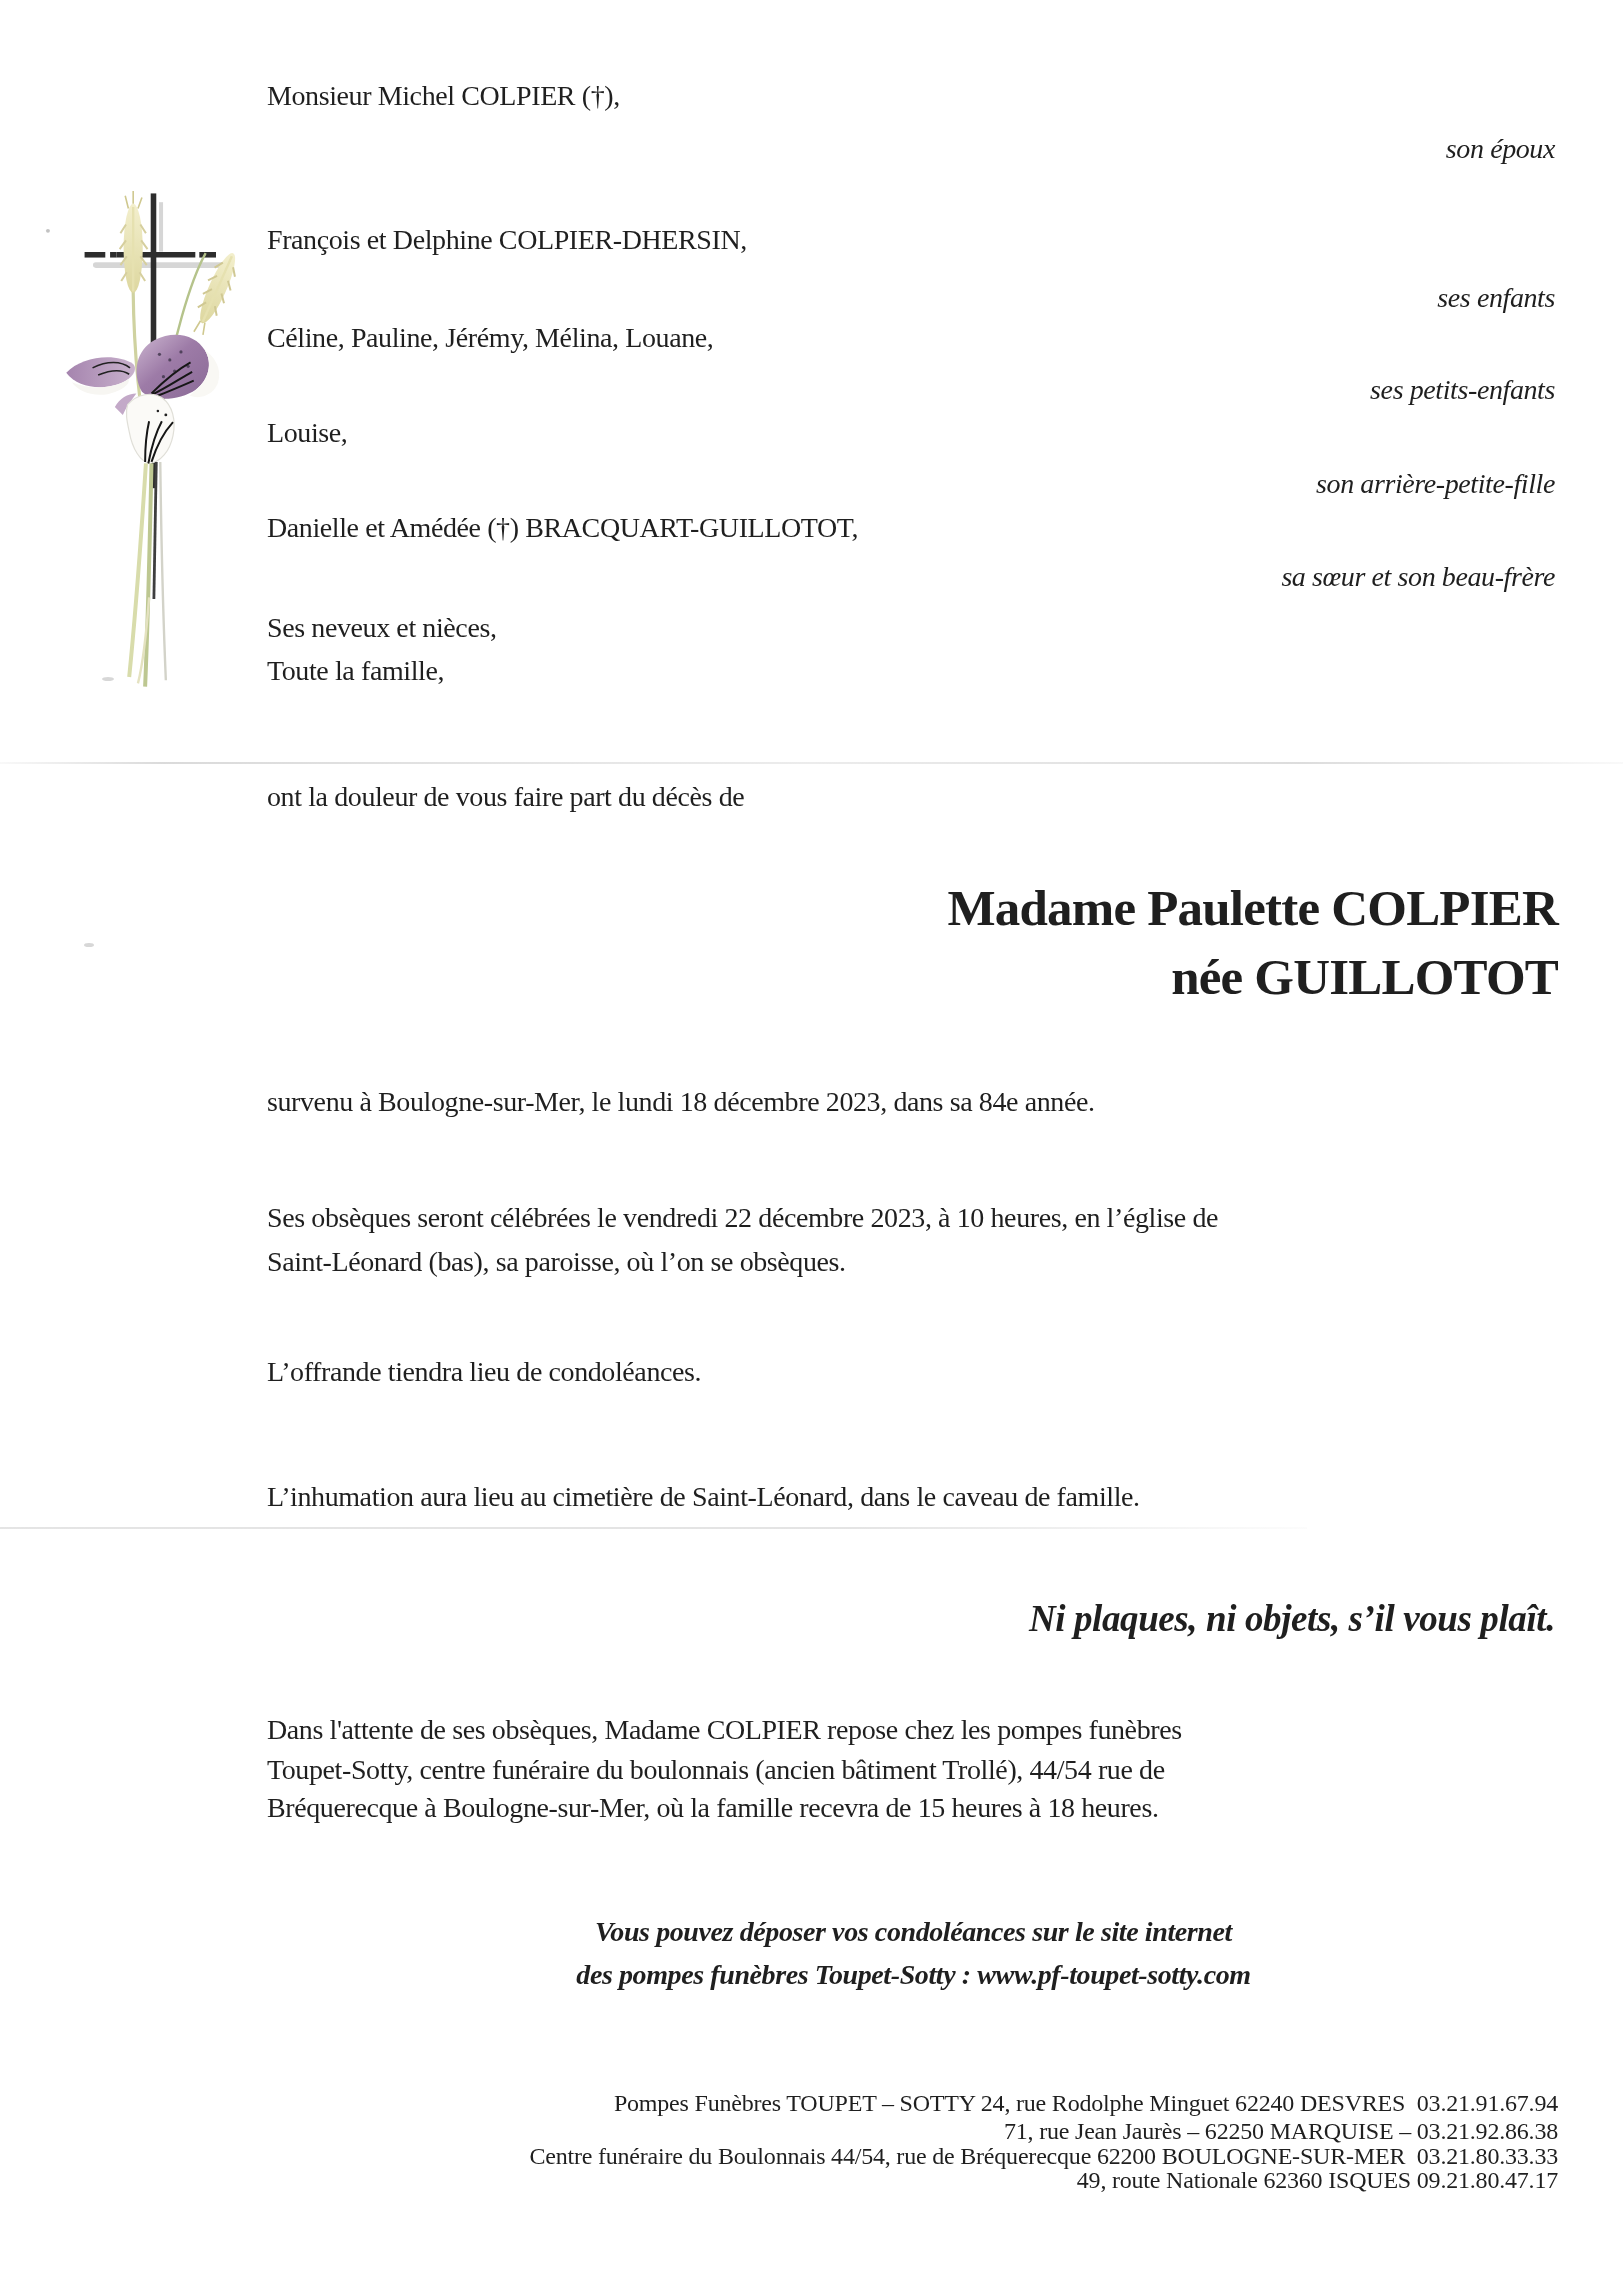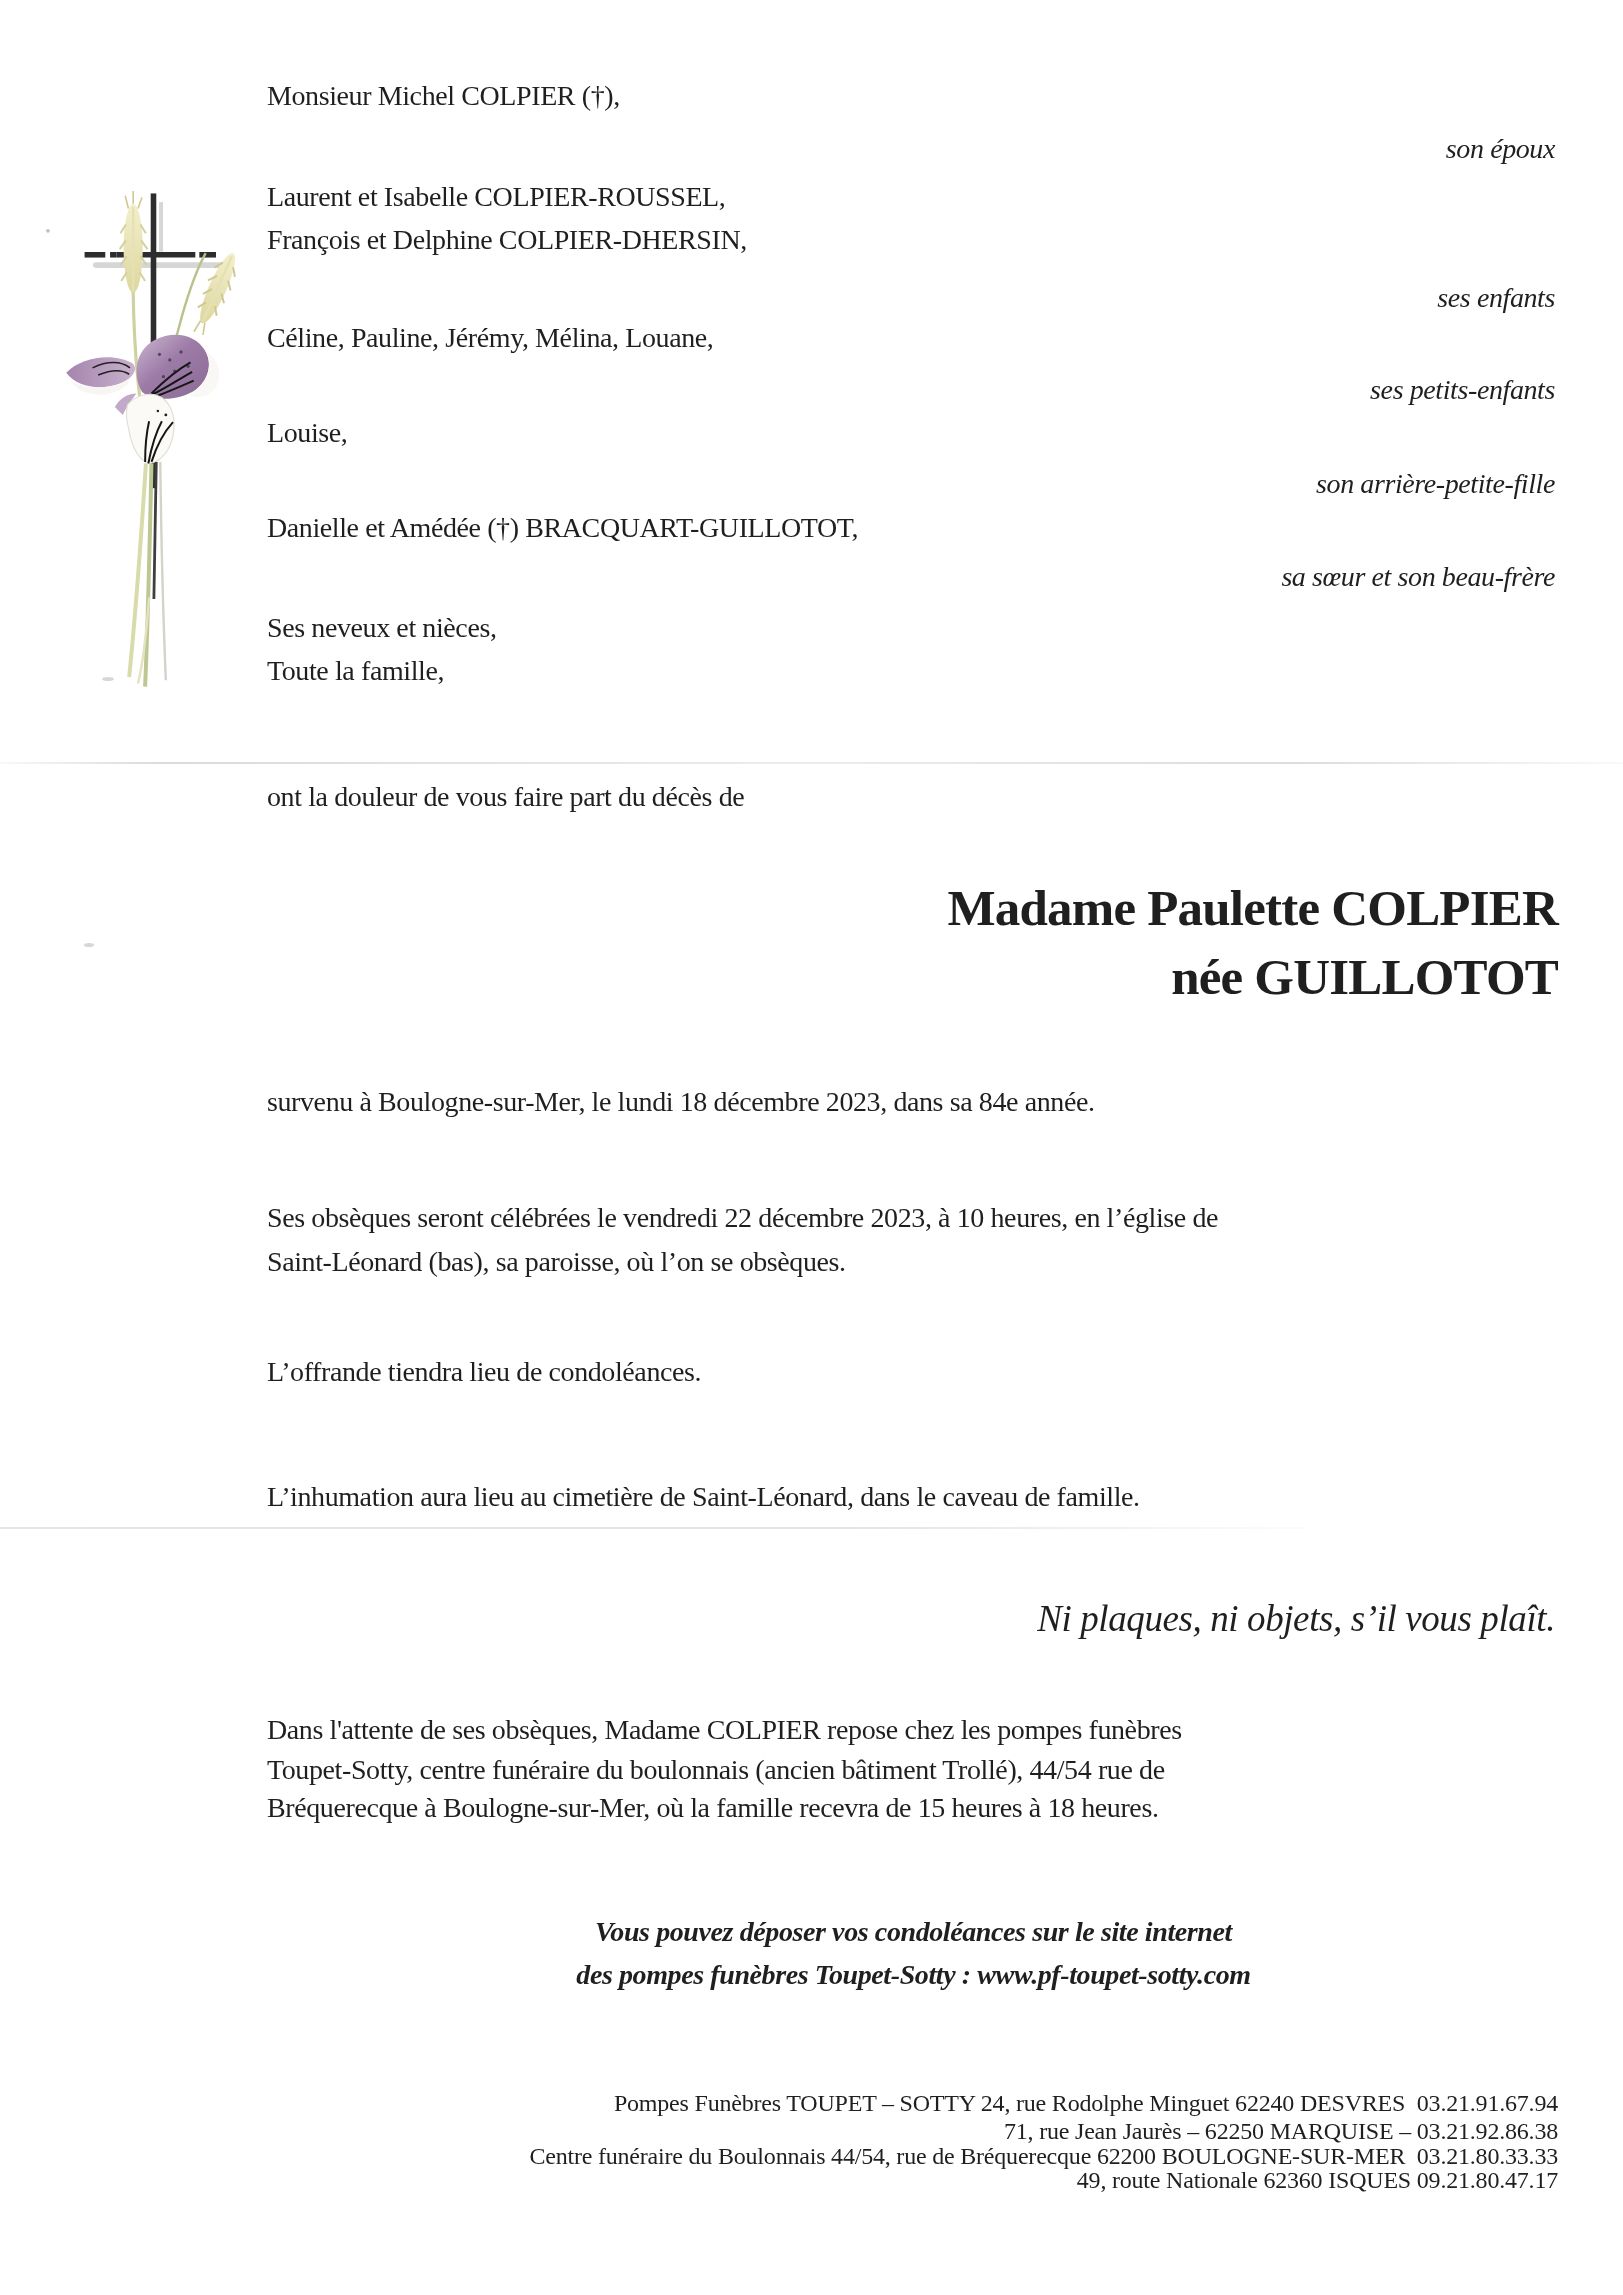--- a/index.html
+++ b/index.html
@@ -21,21 +21,21 @@
     color:#1f1f1f;
   }
   .left-col{left:267px;}
   .relation{right:69px;font-style:italic;}
   .title{
     left:267px;width:1291px;text-align:right;
     font-size:51px;font-weight:bold;letter-spacing:-0.8px;
     white-space:pre;position:absolute;margin:0;line-height:1;
   }
   .request{
-    right:69px;font-weight:normal;font-style:italic;font-size:37px;margin-left:12px;
+    right:69px;font-weight:bold;font-style:italic;font-size:37px;margin-left:12px;
   }
   .centered{
     left:268px;width:1291px;text-align:center;
     font-weight:bold;font-style:italic;
   }
   .footer-line{
     left:267px;width:1291px;text-align:right;
     font-size:24px;letter-spacing:-0.2px;
   }
   .scan-line{position:absolute;height:2.4px;}
@@ -141,21 +141,20 @@
       <path d="M147 560 C 144 600, 140 640, 133 668" stroke="#e4e2c0" stroke-width="3"></path>
     </g>
   </svg>
 
   <div class="scan-line scan-a"></div>
   <div class="scan-line scan-b"></div>
   <div class="speck speck-1"></div>
   <div class="speck speck-2"></div>
 
   <p class="ln left-col" style="top:82px">Monsieur Michel COLPIER (†),</p>
-  <p class="ln left-col" style="top:183px">Laurent et Isabelle COLPIER-ROUSSEL,</p>
   <p class="ln left-col" style="top:226px">François et Delphine COLPIER-DHERSIN,</p>
   <p class="ln left-col" style="top:324px">Céline, Pauline, Jérémy, Mélina, Louane,</p>
   <p class="ln left-col" style="top:419px">Louise,</p>
   <p class="ln left-col" style="top:514px">Danielle et Amédée (†) BRACQUART-GUILLOTOT,</p>
   <p class="ln left-col" style="top:614px">Ses neveux et nièces,</p>
   <p class="ln left-col" style="top:657px">Toute la famille,</p>
 
   <p class="ln relation" style="top:135px">son époux</p>
   <p class="ln relation" style="top:284px">ses enfants</p>
   <p class="ln relation" style="top:376px">ses petits-enfants</p>

